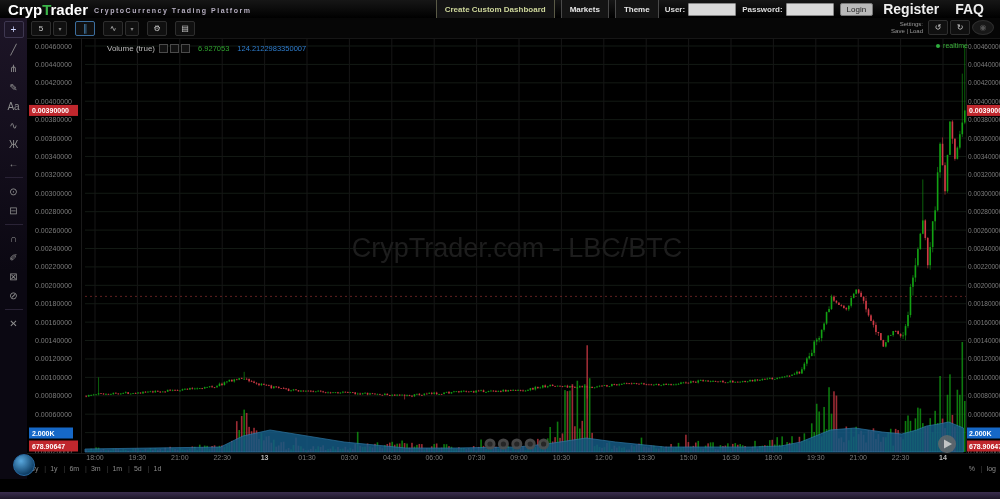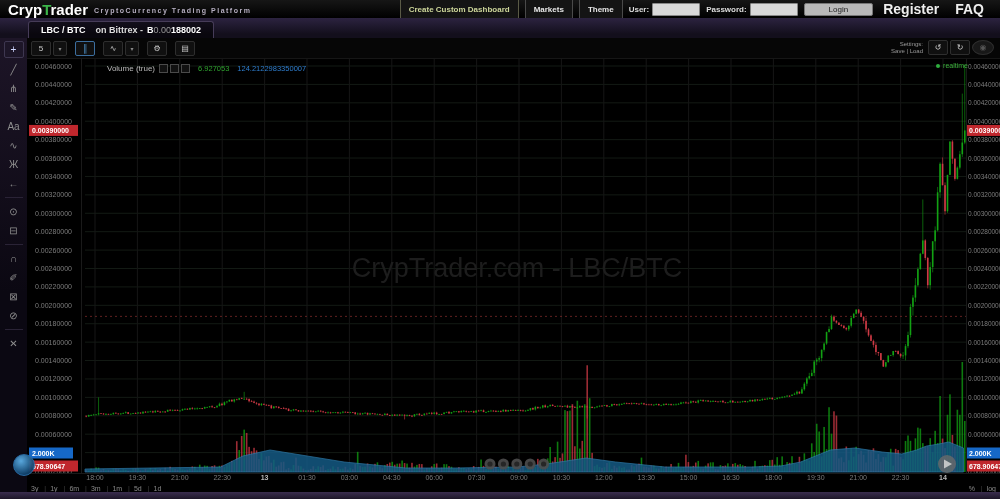--- a/index.html
+++ b/index.html
@@ -12,21 +12,21 @@
   .logo{font-size:15px;font-weight:bold;color:#fff;margin-left:8px;letter-spacing:0;}
   .logo .accent{color:#3cb54a;}
   .tagline{font-size:7px;font-weight:bold;letter-spacing:1.5px;color:#b5aec0;margin-left:6px;margin-top:3px;}
   .spacer{flex:1;}
   .hbtn{background:#141414;border:1px solid #4a4a4a;border-radius:2px;color:#e6e6e6;
     font-size:8px;font-weight:bold;height:24px;padding:0 8px;margin-right:6px;cursor:pointer;}
   .hbtn.dash{color:#cdd69a;border-color:#5a5a46;}
   .cred-label{font-size:8px;font-weight:bold;color:#ddd;margin-right:3px;}
   .cred-input{width:42px;height:9px;background:#d9d9d9;border:1px solid #888;border-radius:1px;margin-right:6px;}
   .loginbtn{background:#b9b9b9;border:1px solid #777;border-radius:2px;color:#222;
-    font-size:8px;height:13px;padding:0 24px;margin-right:10px;cursor:pointer;}
+    font-size:8px;height:13px;padding:0 6px;margin-right:10px;cursor:pointer;}
   .hlink{font-size:14px;font-weight:bold;color:#eee;text-decoration:none;margin-right:16px;}
 
   
   .tabbar{height:20px;background:linear-gradient(180deg,#2c2340,#130f1c 80%);position:relative;}
   .tab{position:absolute;left:28px;top:3px;height:16px;display:flex;align-items:center;
     background:rgba(0,0,0,.5);border:1px solid #463c58;border-bottom:none;border-radius:3px 3px 0 0;
     padding:0 12px;font-size:9px;color:#ccc;}
   .tab .pair{font-weight:bold;color:#fff;margin-right:10px;}
   .tab .venue{font-weight:bold;color:#ddd;margin-right:4px;}
   .tab .psym{font-weight:bold;color:#fff;}
@@ -103,29 +103,20 @@
     <button class="hbtn">Theme</button>
     <span class="cred-label">User:</span>
     <input class="cred-input" type="text" style="">
     <span class="cred-label">Password:</span>
     <input class="cred-input" type="password" style="">
     <button class="loginbtn">Login</button>
     <a class="hlink" href="#">Register</a>
     <a class="hlink" href="#">FAQ</a>
   </header>
 
-  <div class="tabbar">
-    <div class="tab">
-      <span class="pair">LBC / BTC</span>
-      <span class="venue">on Bittrex -</span>
-      <span class="psym">B</span>
-        <span class="pdim">0.00</span>
-        <span class="pstrong">188002</span>
-    </div>
-  </div>
 
   <div class="workspace">
 
     <aside class="drawbar">
       <div class="tool active">+</div>
       <div class="tool">╱</div>
       <div class="tool">⋔</div>
       <div class="tool">✎</div>
       <div class="tool">Aa</div>
       <div class="tool">∿</div>

